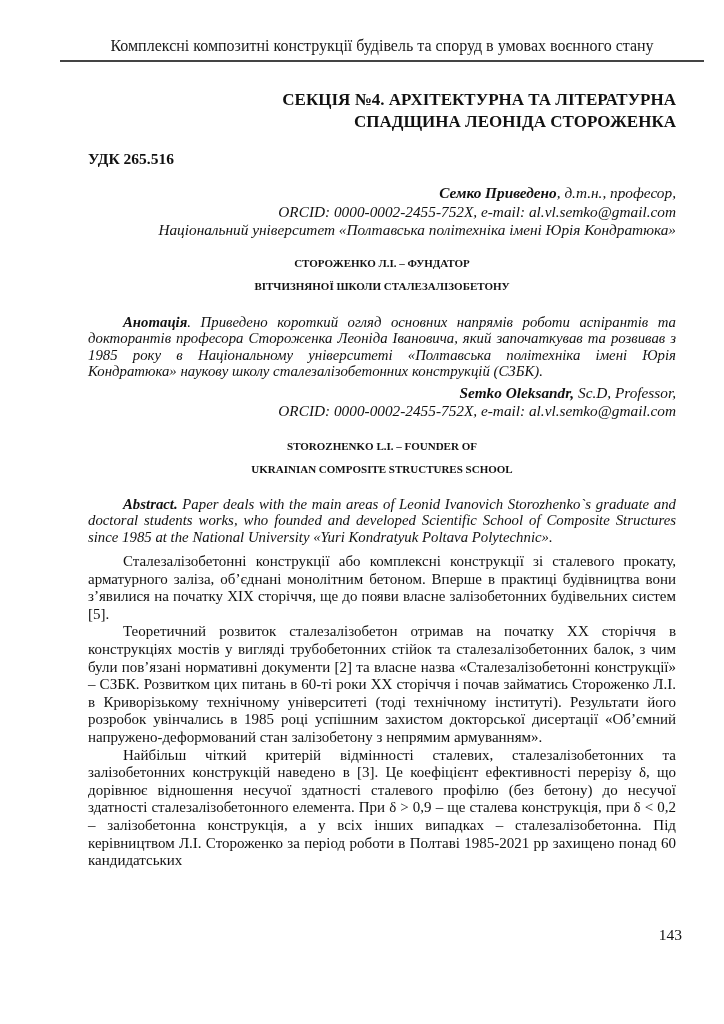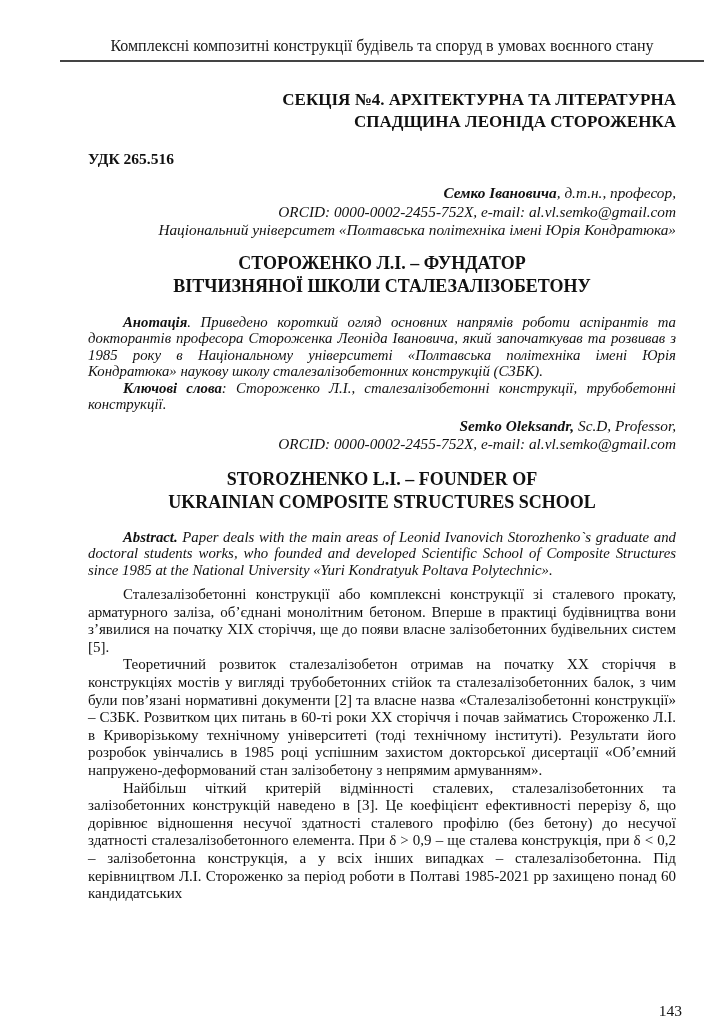--- a/index.html
+++ b/index.html
@@ -48,21 +48,21 @@
     margin-top: 16px;
     text-align: right;
     font-style: italic;
     font-size: 15.3px;
     line-height: 18.5px;
   }
   .author-block .name { font-weight: bold; }
   .article-title {
     text-align: center;
     font-weight: bold;
-    font-size: 18px;
+    font-size: 11px;
     line-height: 23px;
   }
   .article-title.uk { margin-top: 12px; }
   .article-title.en { margin-top: 14px; }
   .abstract {
     font-style: italic;
     font-size: 14.8px;
     line-height: 16.5px;
   }
   .abstract p {
@@ -79,21 +79,21 @@
     font-size: 15px;
     line-height: 17.6px;
   }
   .body-text p {
     margin: 0;
     text-align: justify;
     text-indent: 35px;
   }
   .page-number {
     position: absolute;
-    top: 1002px;
+    top: 926px;
     right: 62px;
     font-size: 15.5px;
   }
 </style>
 </head>
 <body>
 
 <div class="page">
 
   <div class="running-header">Комплексні композитні конструкції будівель та споруд в умовах воєнного стану</div>
@@ -101,33 +101,32 @@
   <div class="content">
 
     <div class="section-heading">
       <div>СЕКЦІЯ №4. АРХІТЕКТУРНА ТА ЛІТЕРАТУРНА</div>
       <div>СПАДЩИНА ЛЕОНІДА СТОРОЖЕНКА</div>
     </div>
 
     <div class="udc">УДК 265.516</div>
 
     <div class="author-block uk">
-      <div><span class="name">Семко Івановича</span><span>, д.т.н., професор,</span></div>
+      <div><span class="name">Семко Приведено</span><span>, д.т.н., професор,</span></div>
       <div>ORCID: 0000-0002-2455-752X,  e-mail: al.vl.semko@gmail.com</div>
       <div>Національний університет «Полтавська політехніка імені Юрія Кондратюка»</div>
     </div>
 
     <div class="article-title uk">
       <div>СТОРОЖЕНКО Л.І. – ФУНДАТОР</div>
       <div>ВІТЧИЗНЯНОЇ ШКОЛИ СТАЛЕЗАЛІЗОБЕТОНУ</div>
     </div>
 
     <div class="abstract uk">
       <p><b>Анотація</b><span>. Приведено короткий огляд основних напрямів роботи аспірантів та докторантів професора Стороженка Леоніда Івановича, який започаткував та розвивав з 1985 року в Національному університеті «Полтавська політехніка імені Юрія Кондратюка» наукову школу сталезалізобетонних конструкцій (СЗБК).</span></p>
-      <p><b>Ключові слова</b><span>: Стороженко Л.І., сталезалізобетонні конструкції, трубобетонні конструкції.</span></p>
     </div>
 
     <div class="author-block en">
       <div><span class="name">Semko Oleksandr,</span><span> Sc.D, Professor,</span></div>
       <div>ORCID: 0000-0002-2455-752X, e-mail: al.vl.semko@gmail.com</div>
     </div>
 
     <div class="article-title en">
       <div>STOROZHENKO L.I. – FOUNDER OF</div>
       <div>UKRAINIAN COMPOSITE STRUCTURES SCHOOL</div>

